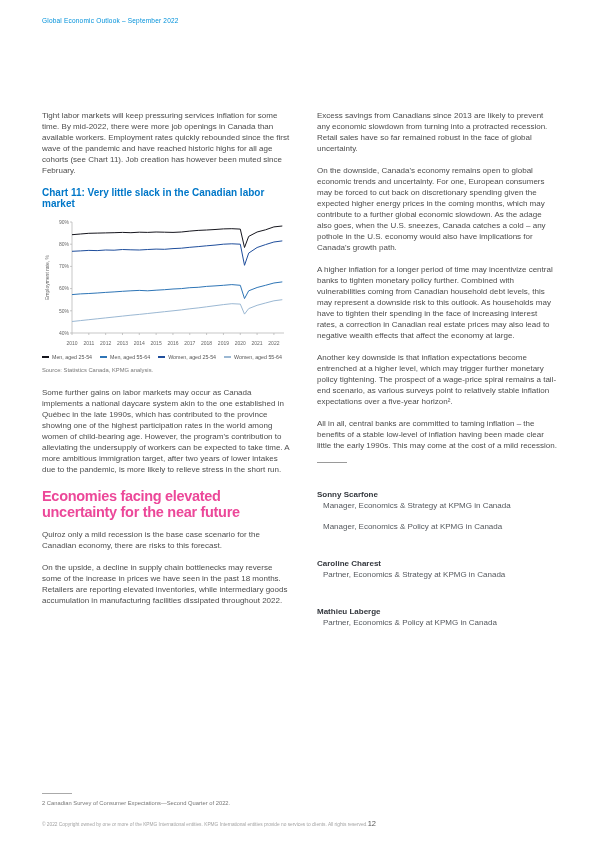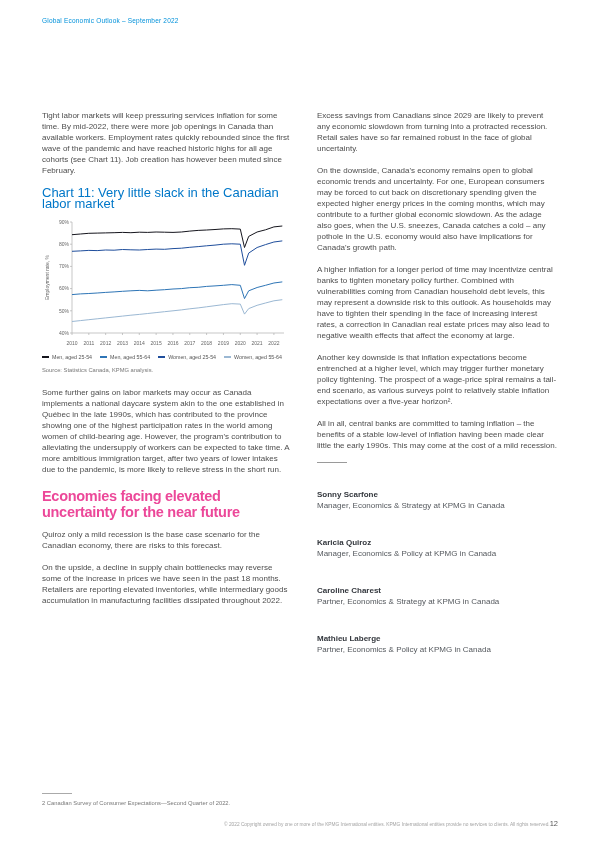--- a/index.html
+++ b/index.html
@@ -14,22 +14,22 @@
   }
   .content {
     position:absolute; top:110px; left:42px; right:42px;
     display:flex; gap:27px;
   }
   .col { width:248px; }
   .col p {
     margin:0 0 11px 0; font-size:8px; line-height:11px; color:#4d4d4d;
   }
   .chart-title {
-    margin:9px 0 8px 0; font-size:13px; line-height:11px;
-    color:#0077C8; font-weight:normal;
+    margin:9px 0 8px 0; font-size:10px; line-height:11px;
+    color:#0077C8; font-weight:bold;
   }
   .chart-block { margin-bottom:14px; }
   .chart-block svg { display:block; width:248px; height:132px; }
   .chart-legend {
     display:flex; flex-wrap:wrap; gap:3px 8px; margin-top:5px; align-items:center;
   }
   .legend-item { display:flex; align-items:center; gap:3px; }
   .legend-swatch { display:inline-block; width:7px; height:2px; }
   .legend-label { font-size:5.3px; color:#555; }
   .chart-source { margin-top:7px; font-size:5.8px; color:#777; }
@@ -37,26 +37,26 @@
   .axis { stroke:#b0b0b0; stroke-width:0.7; }
   .section-heading {
     margin:13px 0 9px 0; font-size:14.5px; line-height:16px;
     color:#ec4899; font-weight:bold; letter-spacing:-0.3px;
   }
   .authors-divider {
     width:30px; border-top:1px solid #9a9a9a; margin:8px 0 13px 0;
   }
   .author { margin-bottom:10px; }
   .author-name { font-size:8px; font-weight:bold; color:#33373d; line-height:11px;margin-top:26px; }
-  .author-role { font-size:8px; color:#55595e; line-height:11px; }
+  .author-role { font-size:8px; color:#55595e; line-height:11px;margin-left:6px; }
   .footer { position:absolute; left:42px; right:42px; bottom:20px; }
   .footnote-divider { width:30px; border-top:1px solid #aaaaaa; margin-bottom:6px; }
   .footnote { font-size:5.8px; color:#777; }
   .bottom-row {
-    display:flex; justify-content:flex-end; align-items:baseline; margin-top:13px;
+    display:flex; justify-content:flex-start; align-items:baseline; margin-top:13px;
   }
   .copyright { font-size:4.8px; color:#a3a3a3; max-width:480px; }
   .page-number { font-size:7.5px; color:#555; }
 </style>
 </head>
 <body>
 
 <div class="page">
 
   <div class="report-header">Global Economic Outlook – September 2022</div>
@@ -139,34 +139,33 @@
 
       <p>Some further gains on labor markets may occur as Canada implements a national daycare system akin to the one established in Québec in the late 1990s, which has contributed to the province showing one of the highest participation rates in the world among women of child-bearing age. However, the program's contribution to alleviating the undersupply of workers can be expected to take time. A more ambitious immigration target, after two years of lower intakes due to the pandemic, is more likely to relieve stress in the short run.</p>
 
       <h2 class="section-heading">Economies facing elevated uncertainty for the near future</h2>
 
       <p>Quiroz only a mild recession is the base case scenario for the Canadian economy, there are risks to this forecast.</p>
       <p>On the upside, a decline in supply chain bottlenecks may reverse some of the increase in prices we have seen in the past 18 months. Retailers are reporting elevated inventories, while intermediary goods accumulation in manufacturing facilities dissipated throughout 2022.</p>
     </div>
 
     <div class="col">
-      <p>Excess savings from Canadians since 2029 are likely to prevent any economic slowdown from turning into a protracted recession. Retail sales have so far remained robust in the face of global uncertainty.</p>
+      <p>Excess savings from Canadians since 2013 are likely to prevent any economic slowdown from turning into a protracted recession. Retail sales have so far remained robust in the face of global uncertainty.</p>
       <p>On the downside, Canada's economy remains open to global economic trends and uncertainty. For one, European consumers may be forced to cut back on discretionary spending given the expected higher energy prices in the coming months, which may contribute to a further global economic slowdown. As the adage also goes, when the U.S. sneezes, Canada catches a cold – any pothole in the U.S. economy would also have implications for Canada's growth path.</p>
       <p>A higher inflation for a longer period of time may incentivize central banks to tighten monetary policy further. Combined with vulnerabilities coming from Canadian household debt levels, this may represent a downside risk to this outlook. As households may have to tighten their spending in the face of increasing interest rates, a correction in Canadian real estate prices may also lead to negative wealth effects that affect the economy at large.</p>
       <p>Another key downside is that inflation expectations become entrenched at a higher level, which may trigger further monetary policy tightening. The prospect of a wage-price spiral remains a tail-end scenario, as various surveys point to relatively stable inflation expectations over a five-year horizon².</p>
       <p>All in all, central banks are committed to taming inflation – the benefits of a stable low-level of inflation having been made clear little the early 1990s. This may come at the cost of a mild recession.</p>
 
       <div class="authors-divider"></div>
       <div id="authors">
           <div class="author">
             <div class="author-name">Sonny Scarfone</div>
             <div class="author-role">Manager, Economics &amp; Strategy at KPMG in Canada</div>
           </div>
           <div class="author">
-            <div class="author-name">Karicia Quiroz</div>
             <div class="author-role">Manager, Economics &amp; Policy at KPMG in Canada</div>
           </div>
           <div class="author">
             <div class="author-name">Caroline Charest</div>
             <div class="author-role">Partner, Economics &amp; Strategy at KPMG in Canada</div>
           </div>
           <div class="author">
             <div class="author-name">Mathieu Laberge</div>
             <div class="author-role">Partner, Economics &amp; Policy at KPMG in Canada</div>
           </div>

